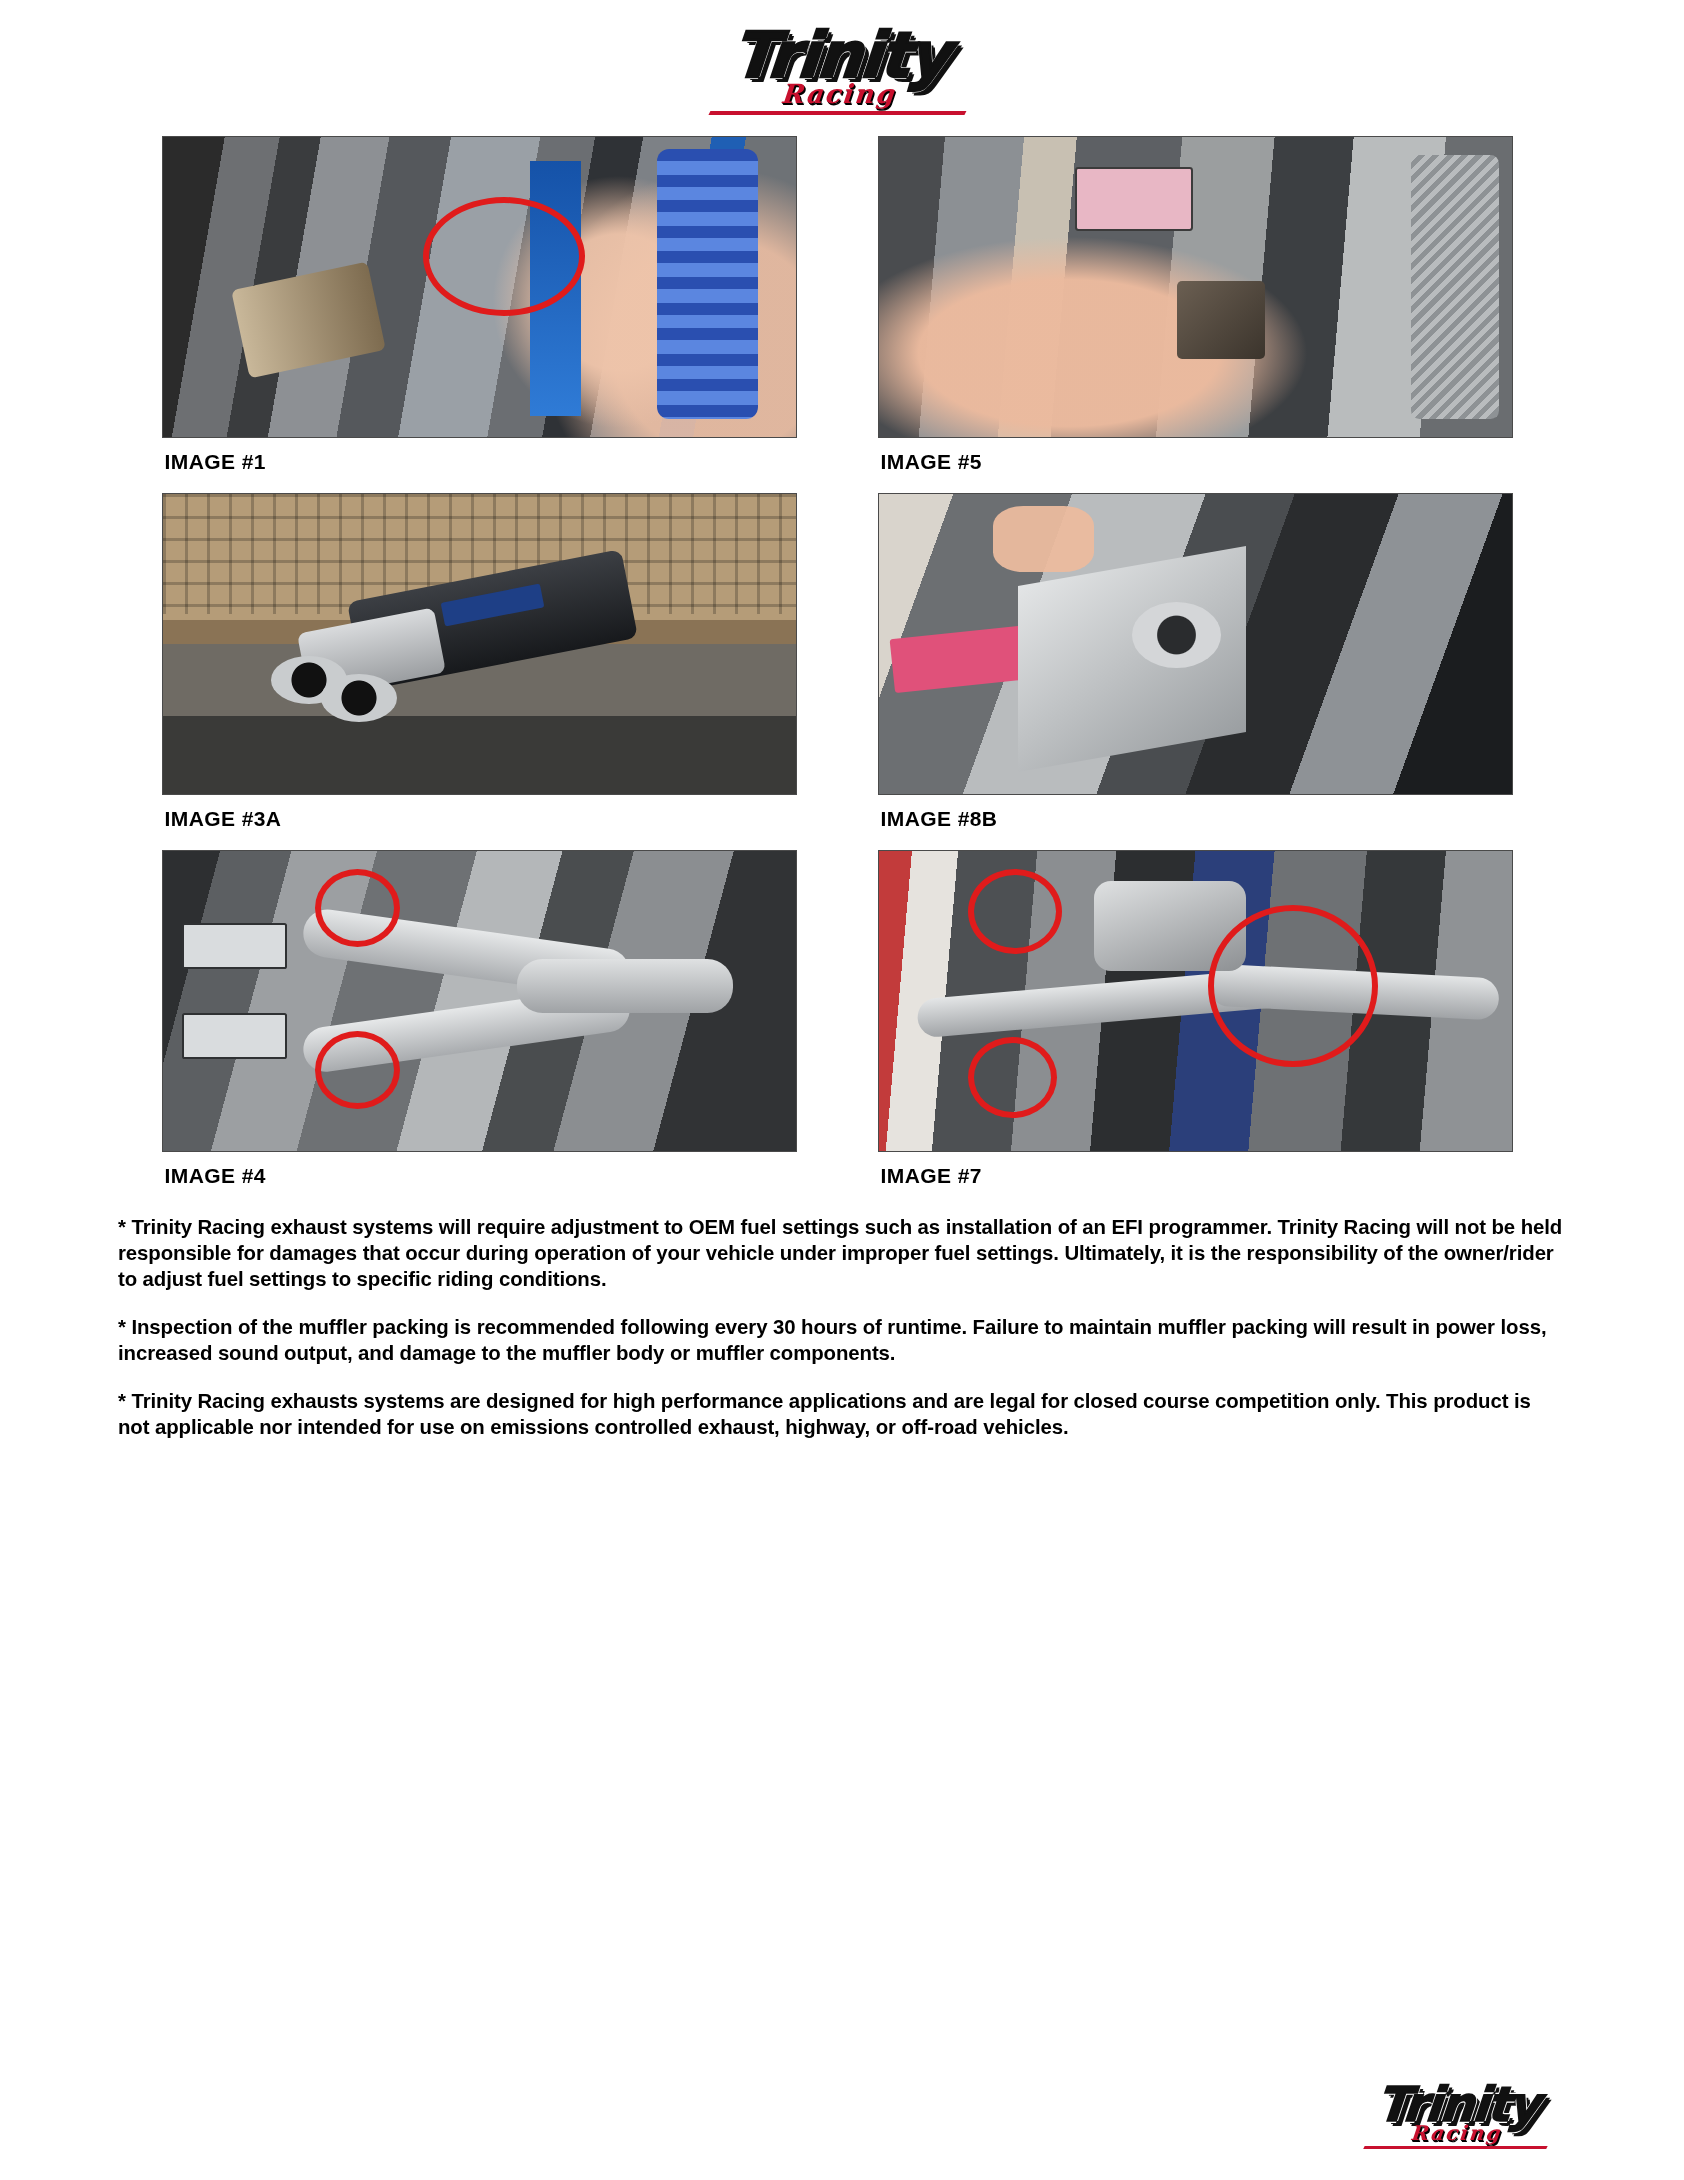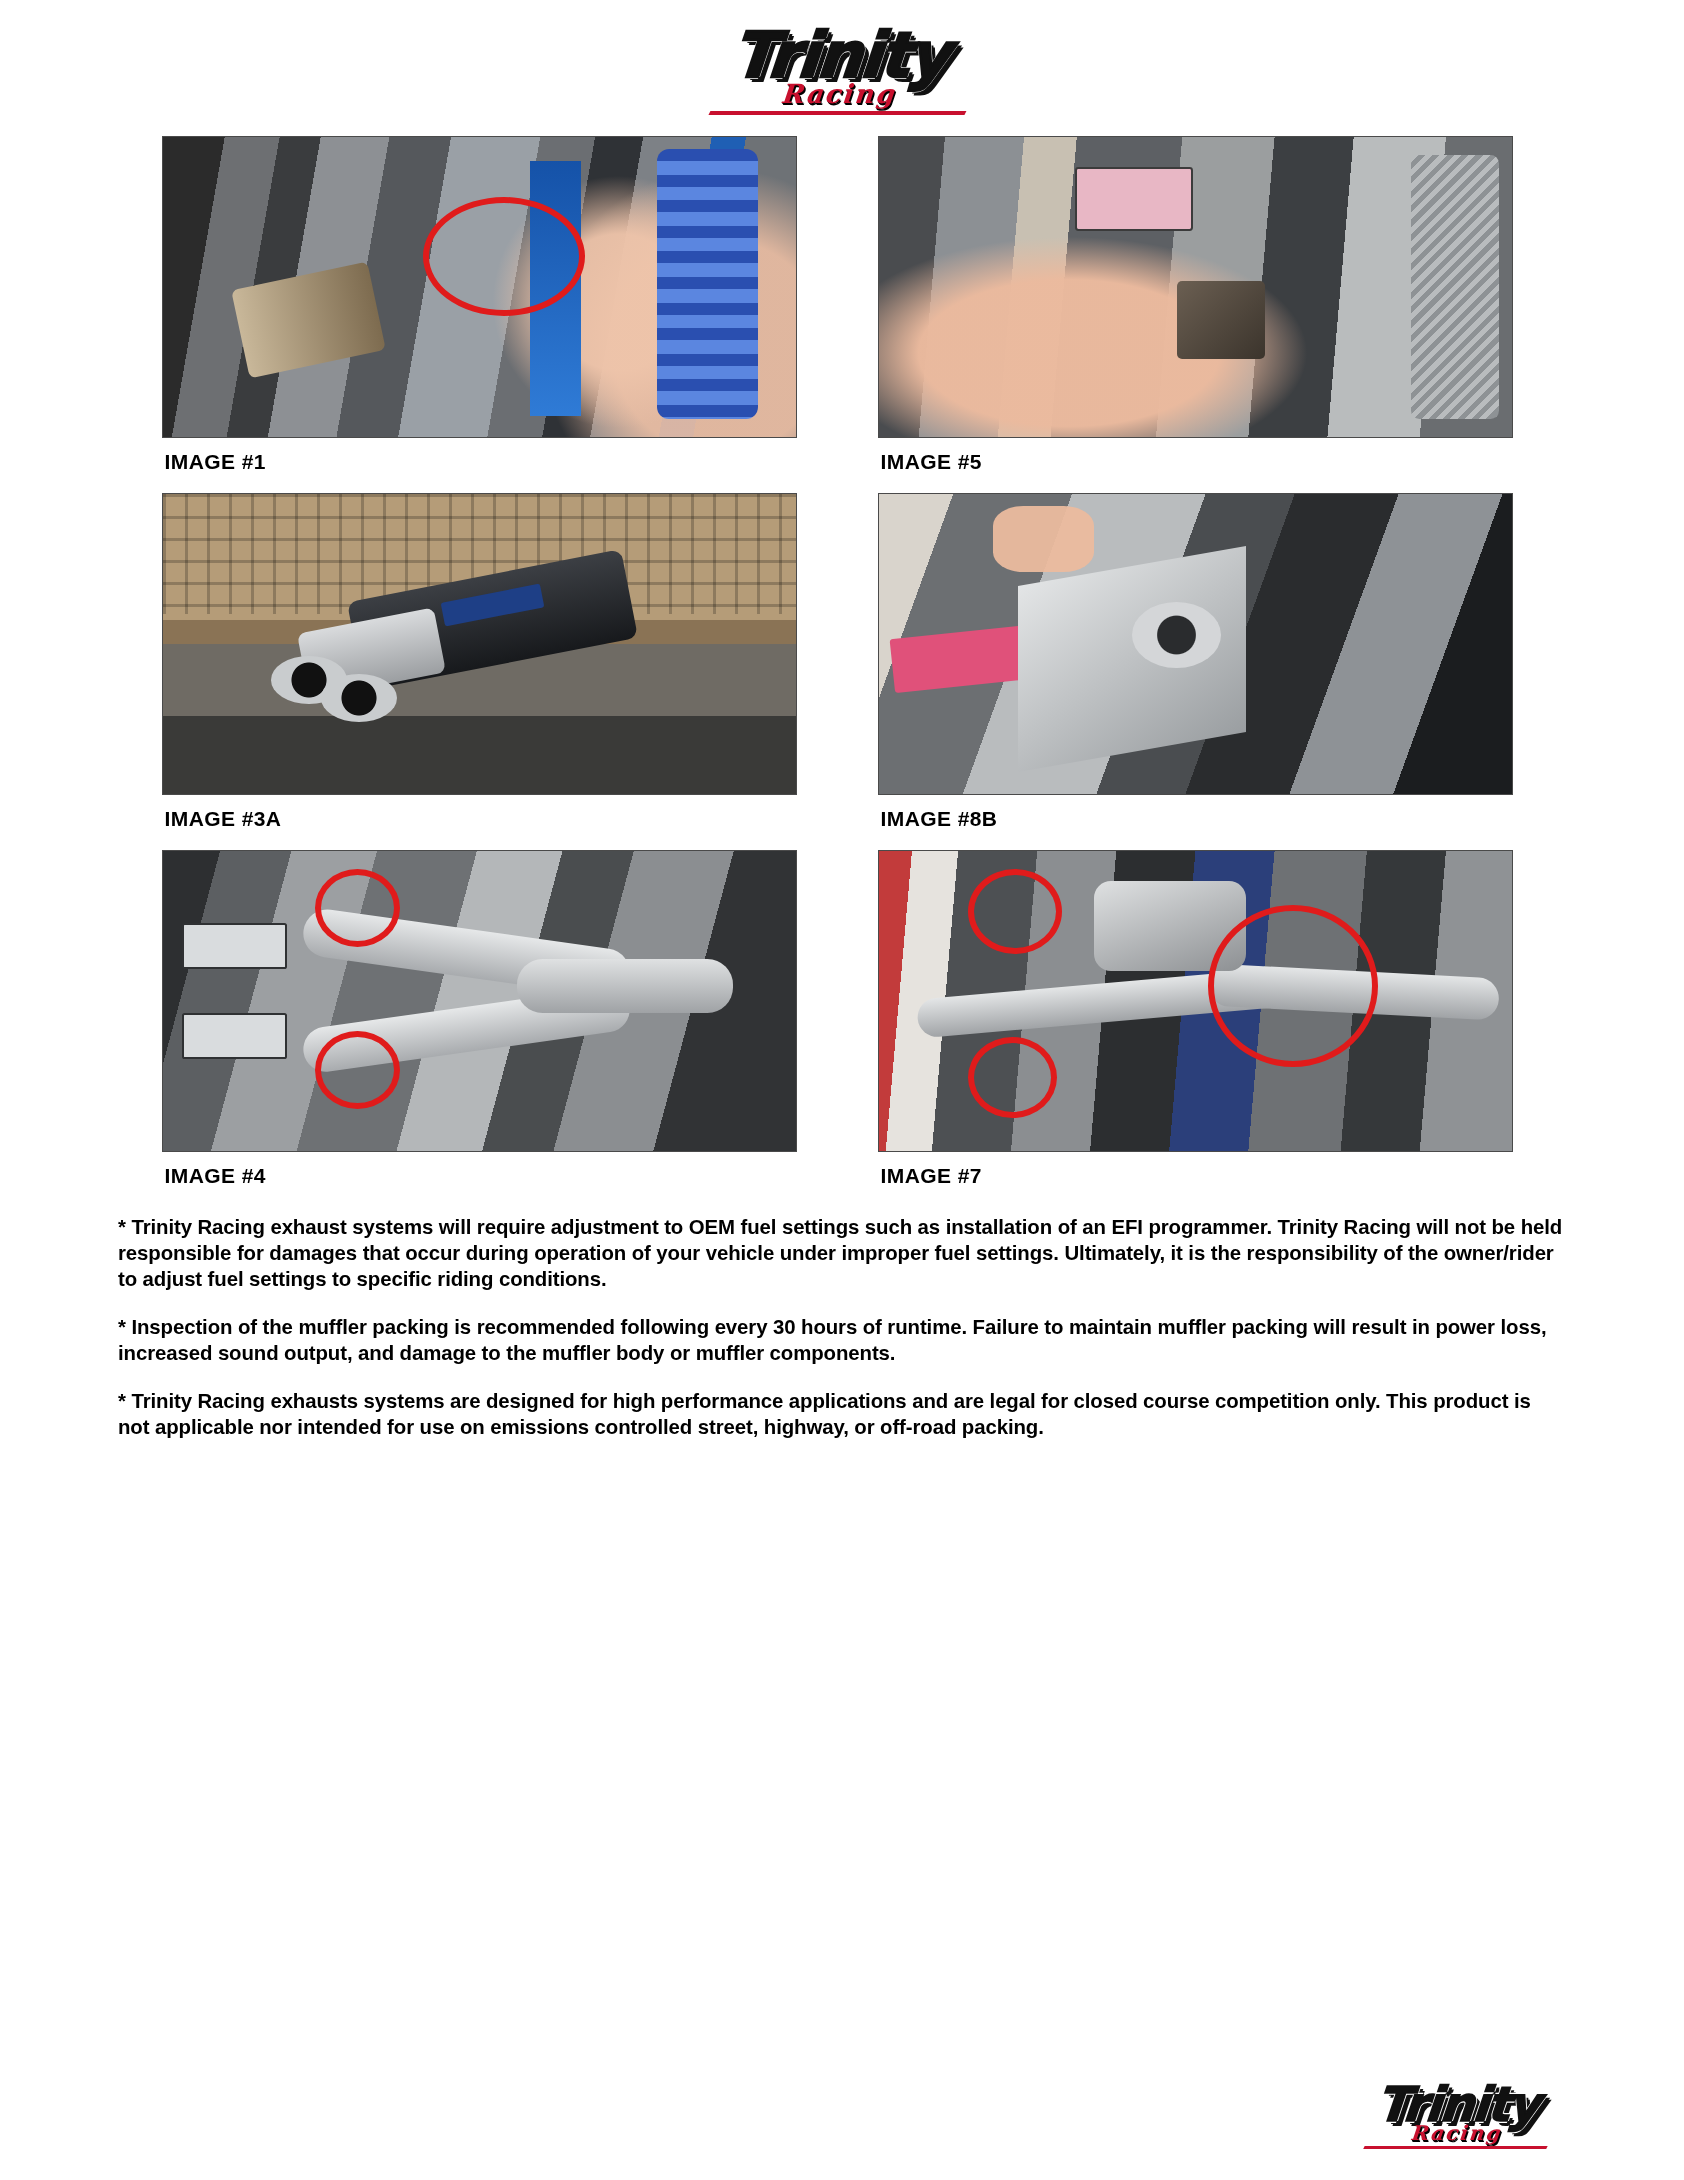--- a/index.html
+++ b/index.html
@@ -223,21 +223,21 @@
       <div class="circle-hl" style="left:52%;top:18%;width:170px;height:162px;"></div>
     </div>
     <div class="caption">IMAGE #7</div>
   </div>
 
 </div>
 
 <div class="warning-wrap">
   <p class="warning-p">* Trinity Racing exhaust systems will require adjustment to OEM fuel settings such as installation of an EFI programmer. Trinity Racing will not be held responsible for damages that occur during operation of your vehicle under improper fuel settings. Ultimately, it is the responsibility of the owner/rider to adjust fuel settings to specific riding conditions.</p>
   <p class="warning-p">* Inspection of the muffler packing is recommended following every 30 hours of runtime. Failure to maintain muffler packing will result in power loss, increased sound output, and damage to the muffler body or muffler components.</p>
-  <p class="warning-p">* Trinity Racing exhausts systems are designed for high performance applications and are legal for closed course competition only. This product is not applicable nor intended for use on emissions controlled street, highway, or off-road packing.</p>
+  <p class="warning-p">* Trinity Racing exhausts systems are designed for high performance applications and are legal for closed course competition only. This product is not applicable nor intended for use on emissions controlled exhaust, highway, or off-road vehicles.</p>
 </div>
 
 <div class="footer">
   <div class="logo-main">Trinity</div>
   <div class="logo-sub">Racing</div>
   <div class="logo-underline"></div>
 </div>
 
 
 </body></html>

